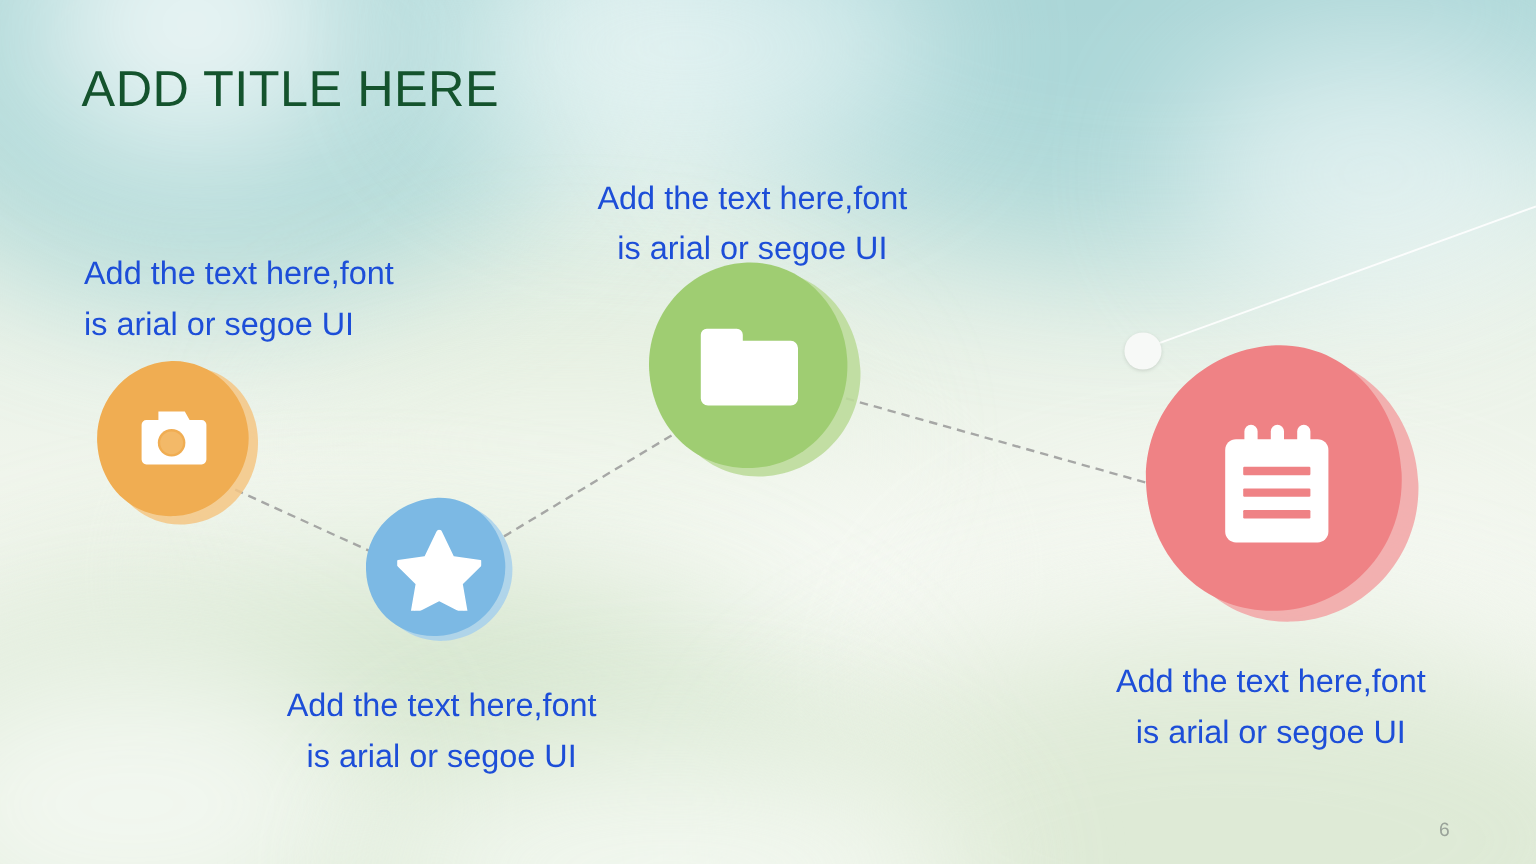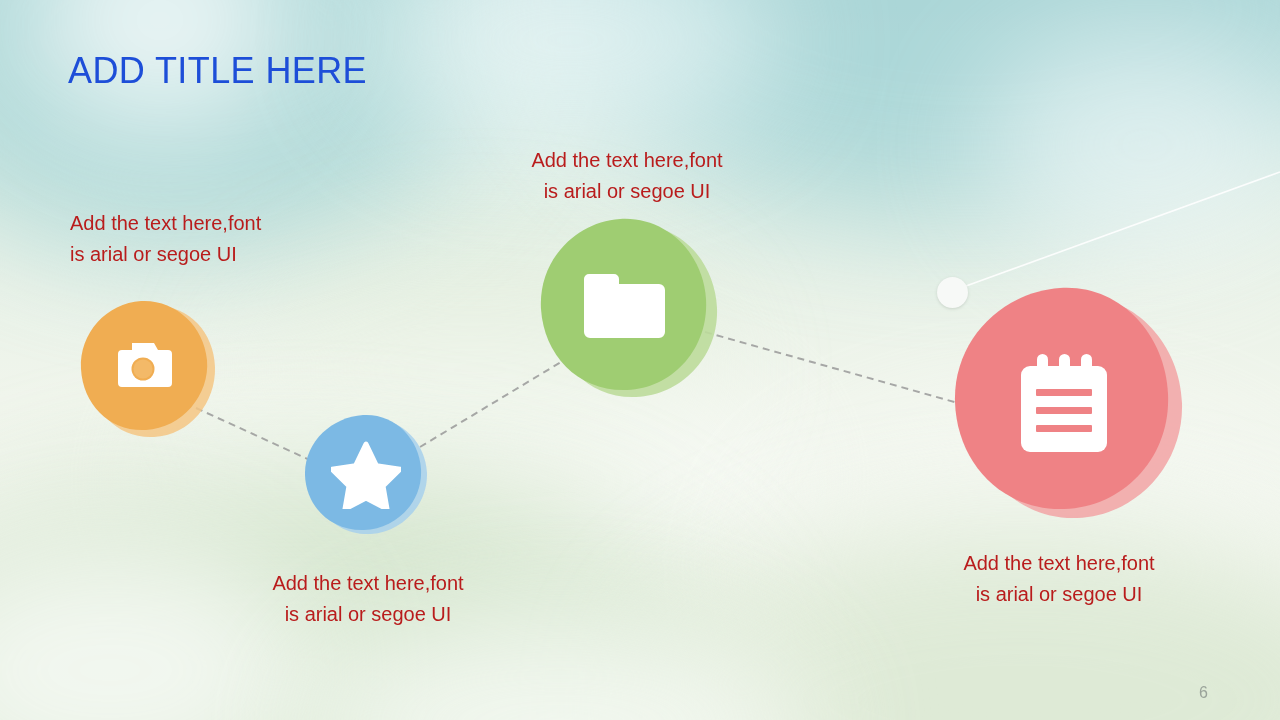--- a/index.html
+++ b/index.html
@@ -110,24 +110,24 @@
     width: 480px; height: 240px;
     background: #d9e8cf;
     opacity: .40;
   }
 
   
   .slide-title {
     position: absolute;
     left: 68px;
     top: 50px;
-    font-size: 36px;
+    font-size: 42px;
     letter-spacing: 0.4px;
     font-weight: 300;
-    color: #1d4ed8;
+    color: #14532d;
     white-space: nowrap;
   }
 
   
   .connectors {
     position: absolute;
     inset: 0;
     pointer-events: none;
   }
 
@@ -143,22 +143,22 @@
     position: absolute;
     inset: 0;
     display: flex;
     align-items: center;
     justify-content: center;
   }
 
   
   .caption {
     position: absolute;
-    color: #b91c1c;
-    font-size: 20px;
+    color: #1d4ed8;
+    font-size: 27px;
     line-height: 1.55;
     font-weight: 400;
     white-space: nowrap;
   }
   .caption.left  { text-align: left; }
   .caption.center{ text-align: center; }
 
   
   .balloon-dot {
     position: absolute;

